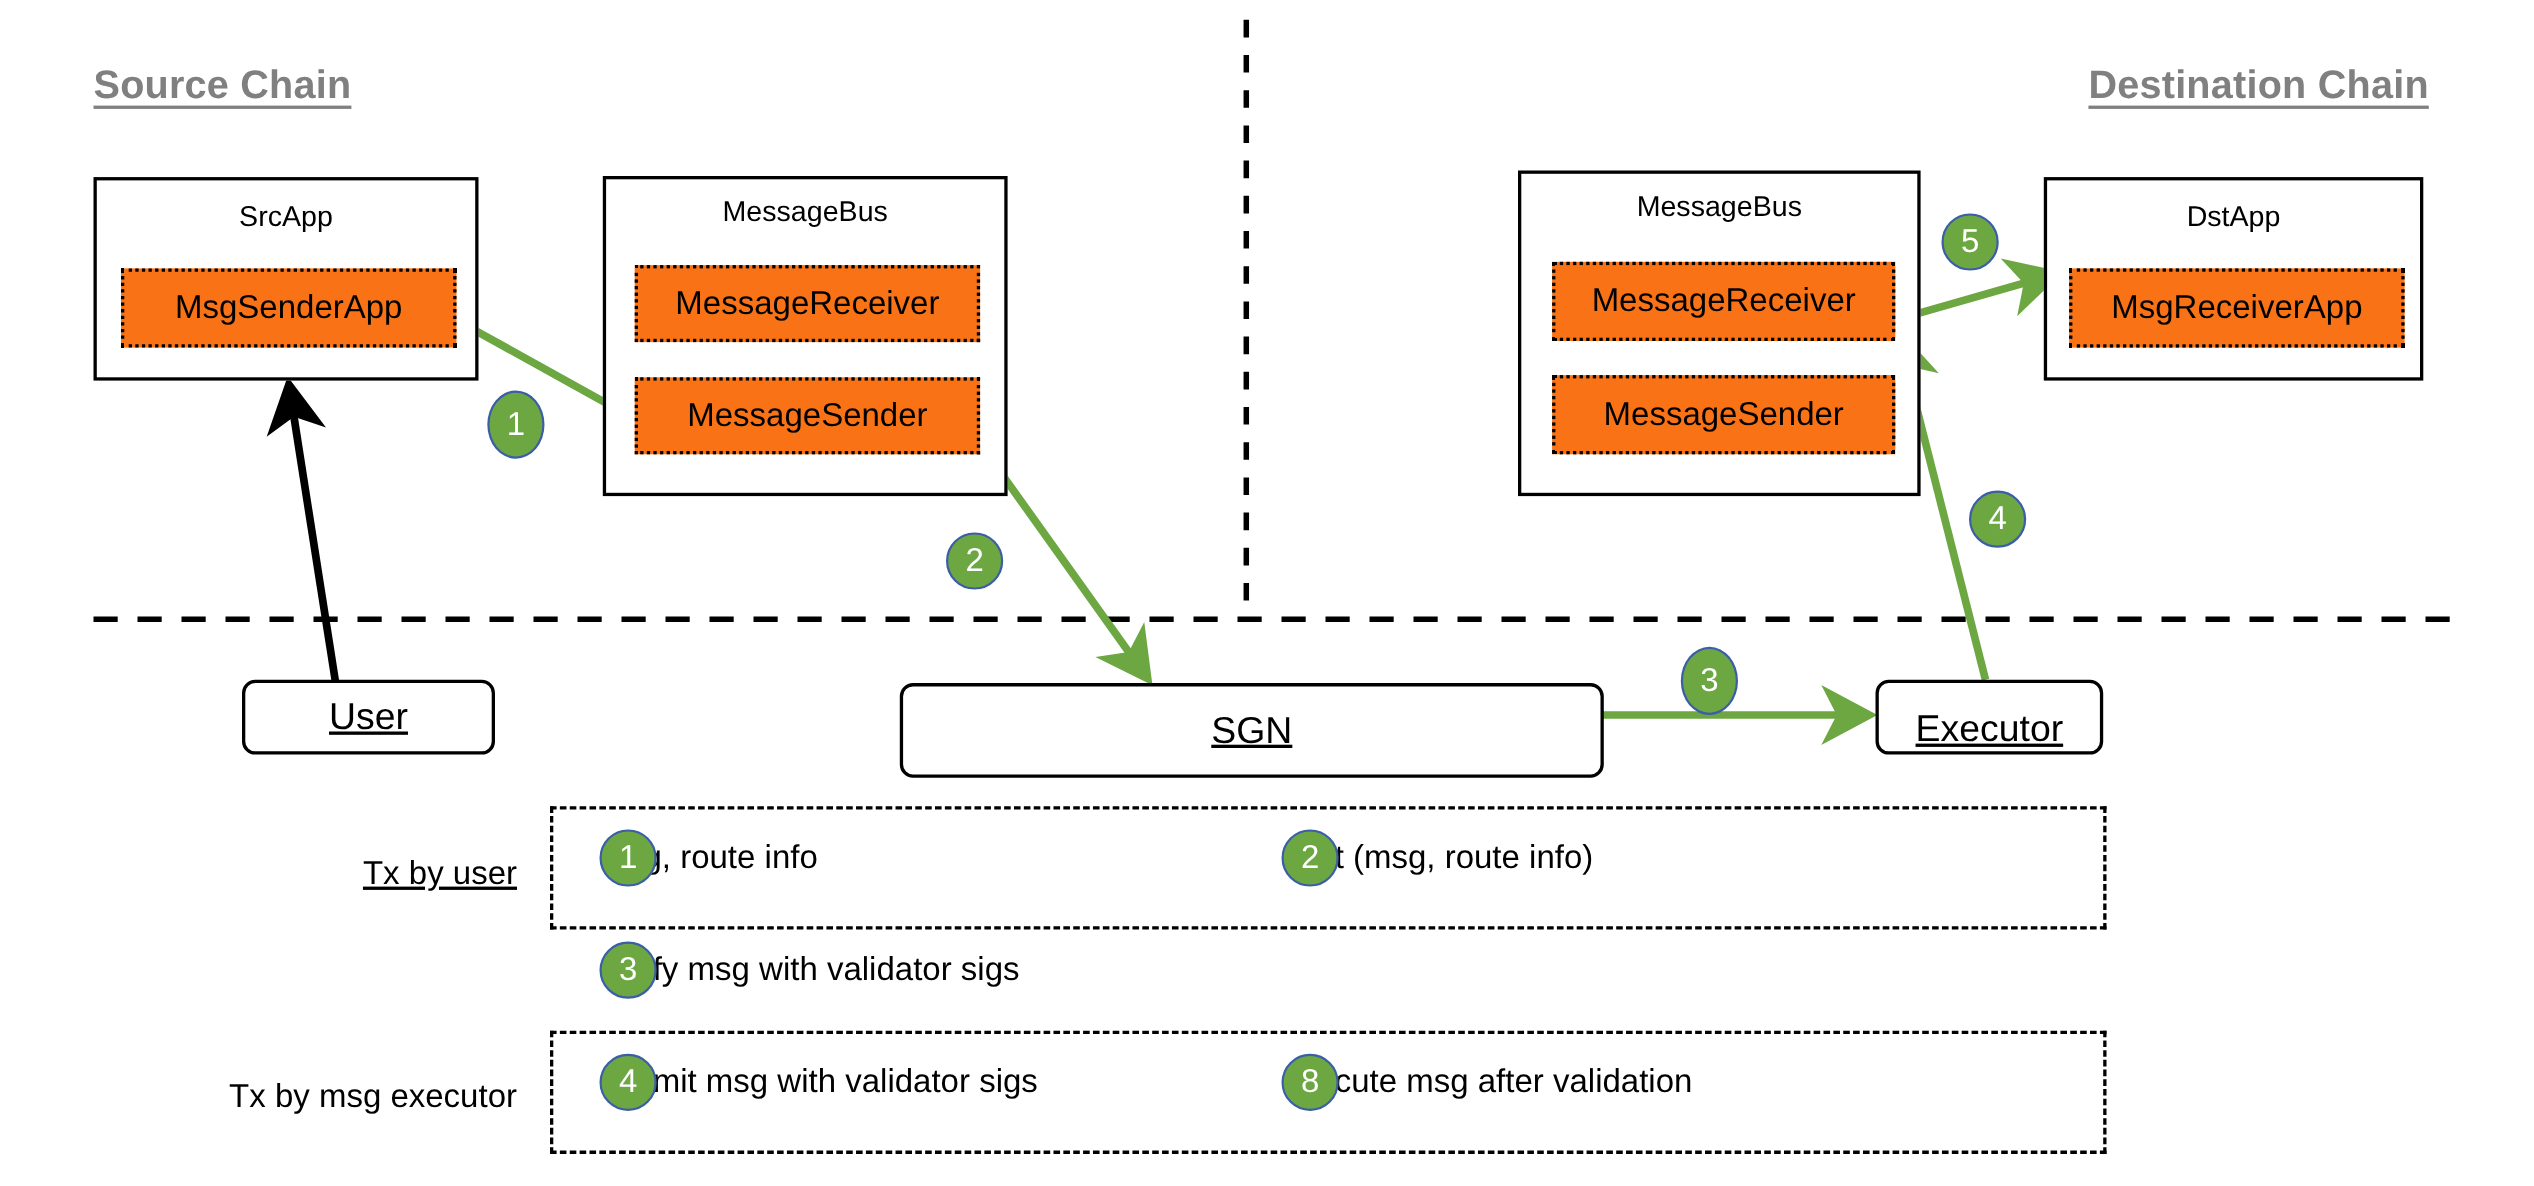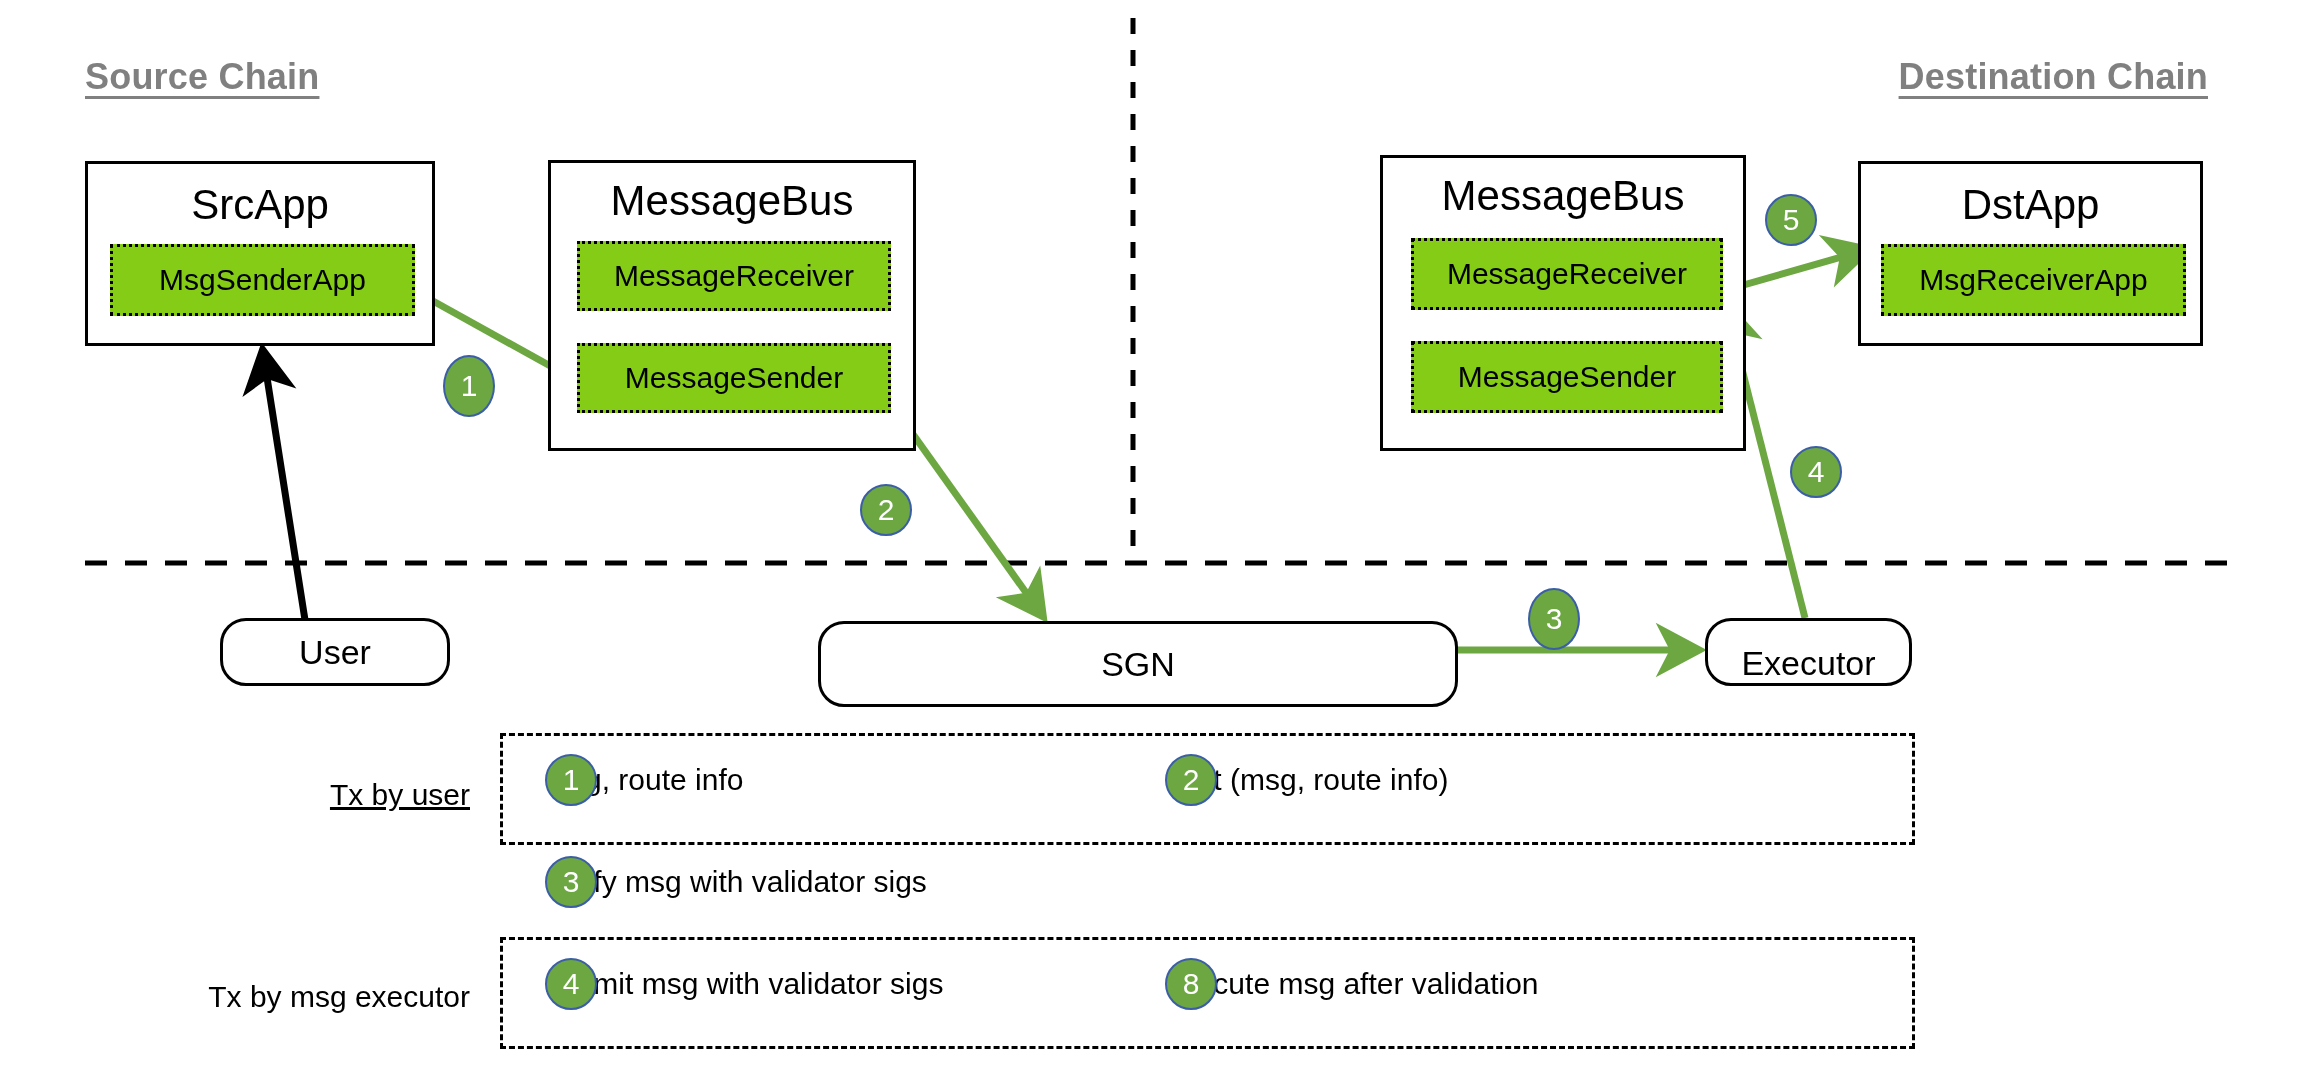--- a/index.html
+++ b/index.html
@@ -36,49 +36,50 @@
   .box {
     position: absolute;
     border: 3px solid #000000;
     background: #ffffff;
     box-sizing: border-box;
   }
   .box-title {
     position: absolute;
     left: 0; right: 0;
     text-align: center;
-    font-size: 42px;
+    font-size: 26px;
     color: #000000;
     white-space: nowrap;
   }
   .inner-box {
     position: absolute;
     border: 3px dotted #000000;
-    background: #84cc16;
+    background: #f97316;
     box-sizing: border-box;
     display: flex;
     align-items: center;
     justify-content: center;
   }
   .inner-label {
     font-size: 30px;
     color: #000000;
     white-space: nowrap;
   }
 
   
   .pill {
     position: absolute;
     border: 3px solid #000000;
-    border-radius: 26px;
+    border-radius: 12px;
     background: #ffffff;
     box-sizing: border-box;
     display: flex;
     align-items: center;
     justify-content: center;
+    text-decoration: underline;
   }
   .pill-label {
     font-size: 34px;
     color: #000000;
     white-space: nowrap;
   }
 
   
   .step {
     position: absolute;

